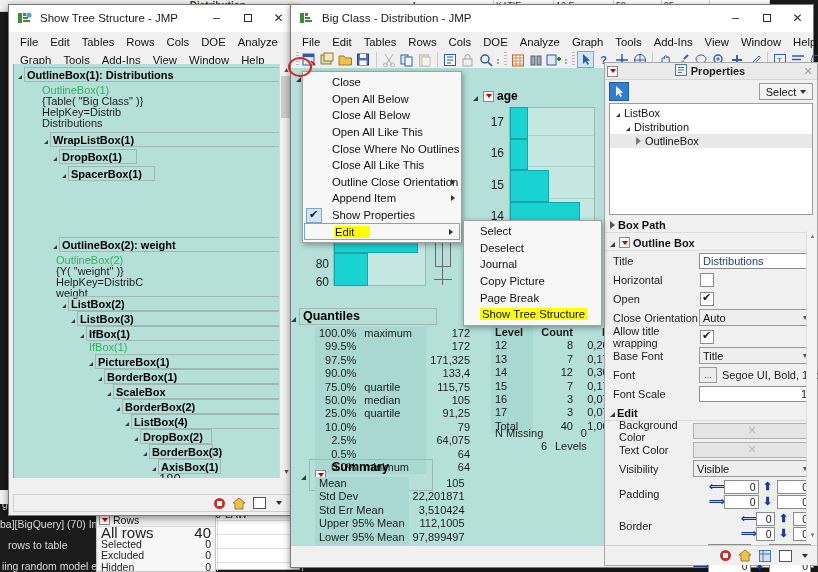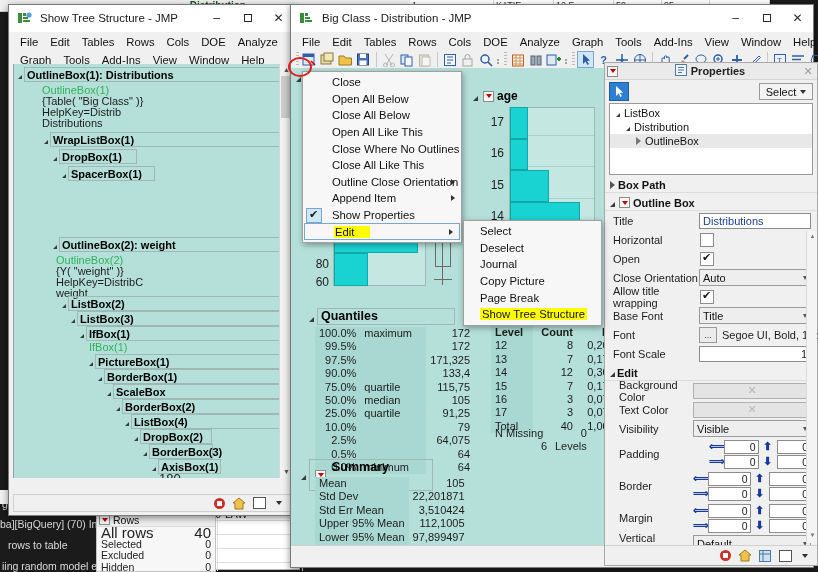--- a/index.html
+++ b/index.html
@@ -270,21 +270,21 @@
     justify-content: center; gap: 4px; font-size: 11px; color: #111;
     padding: 0 5px;
   }
   .caret-dn {
     width: 0; height: 0;
     border-left: 3.5px solid transparent;
     border-right: 3.5px solid transparent;
     border-top: 4px solid #303030;
   }
   .props-tree {
-    margin: 0 4px; height: 72px; background: #fff;
+    margin: 0 4px; height: 112px; background: #fff;
     border: 1px solid #9a9a9a; position: relative; overflow: hidden;
   }
   .pt-row {
     position: absolute; height: 14px; display: flex; align-items: center;
     font-size: 11px; color: #111; white-space: nowrap; left: 0; right: 0;
   }
   .pt-row.sel { background: #e8e8e8; }
   .pt-tri-open {
     width: 0; height: 0; flex: none;
     border-left: 4px solid transparent;
@@ -850,21 +850,21 @@
         <div class="bar" style="left:0px;top:-1px;width:18px;height:32px;"></div>
         <div class="bar" style="left:0px;top:31px;width:18px;height:31px;"></div>
         <div class="bar" style="left:0px;top:62px;width:39px;height:32px;"></div>
         <div class="bar" style="left:0px;top:94px;width:70px;height:38px;"></div>
       </div>
       <div class="axlabel" style="left:185px;top:47px;width:28px;">17</div>
       <div class="axlabel" style="left:185px;top:78px;width:28px;">16</div>
       <div class="axlabel" style="left:185px;top:110px;width:28px;">15</div>
       <div class="axlabel" style="left:185px;top:141px;width:28px;">14</div>
 
-      <div class="sec-head" style="left:18px;top:240px;">
+      <div class="sec-head" style="left:0;top:240px;">
         <span class="tri-open" style="margin:5px 3px 0 0;"></span>
         <span class="sec-name" style="width:138px;">Quantiles</span>
       </div>
       <div class="tbl" style="left:24px;top:259px;">
         <table>
           <tbody>
               <tr>
             <td class="shade num" style="width:44px;">100.0%</td>
             <td class="shade" style="width:66px;">maximum</td>
             <td class="num" style="width:46px;">172</td>
@@ -1158,21 +1158,21 @@
         </span>
         <span class="quad-row">
           <span class="ar">⟹</span>
           <span class="qbox">0</span>
           <span class="ar">⬇</span>
           <span class="qbox">0</span>
         </span>
       </span>
     </div>
 
-    <div class="prow" style="height:32px;">
+    <div class="prow" style="height:32px;gap:48px;">
       <span class="plabel ind">Border</span>
       <span class="quad">
         <span class="quad-row">
           <span class="ar">⟸</span>
           <span class="qbox">0</span>
           <span class="ar">⬆</span>
           <span class="qbox">0</span>
         </span>
         <span class="quad-row">
           <span class="ar">⟹</span>

